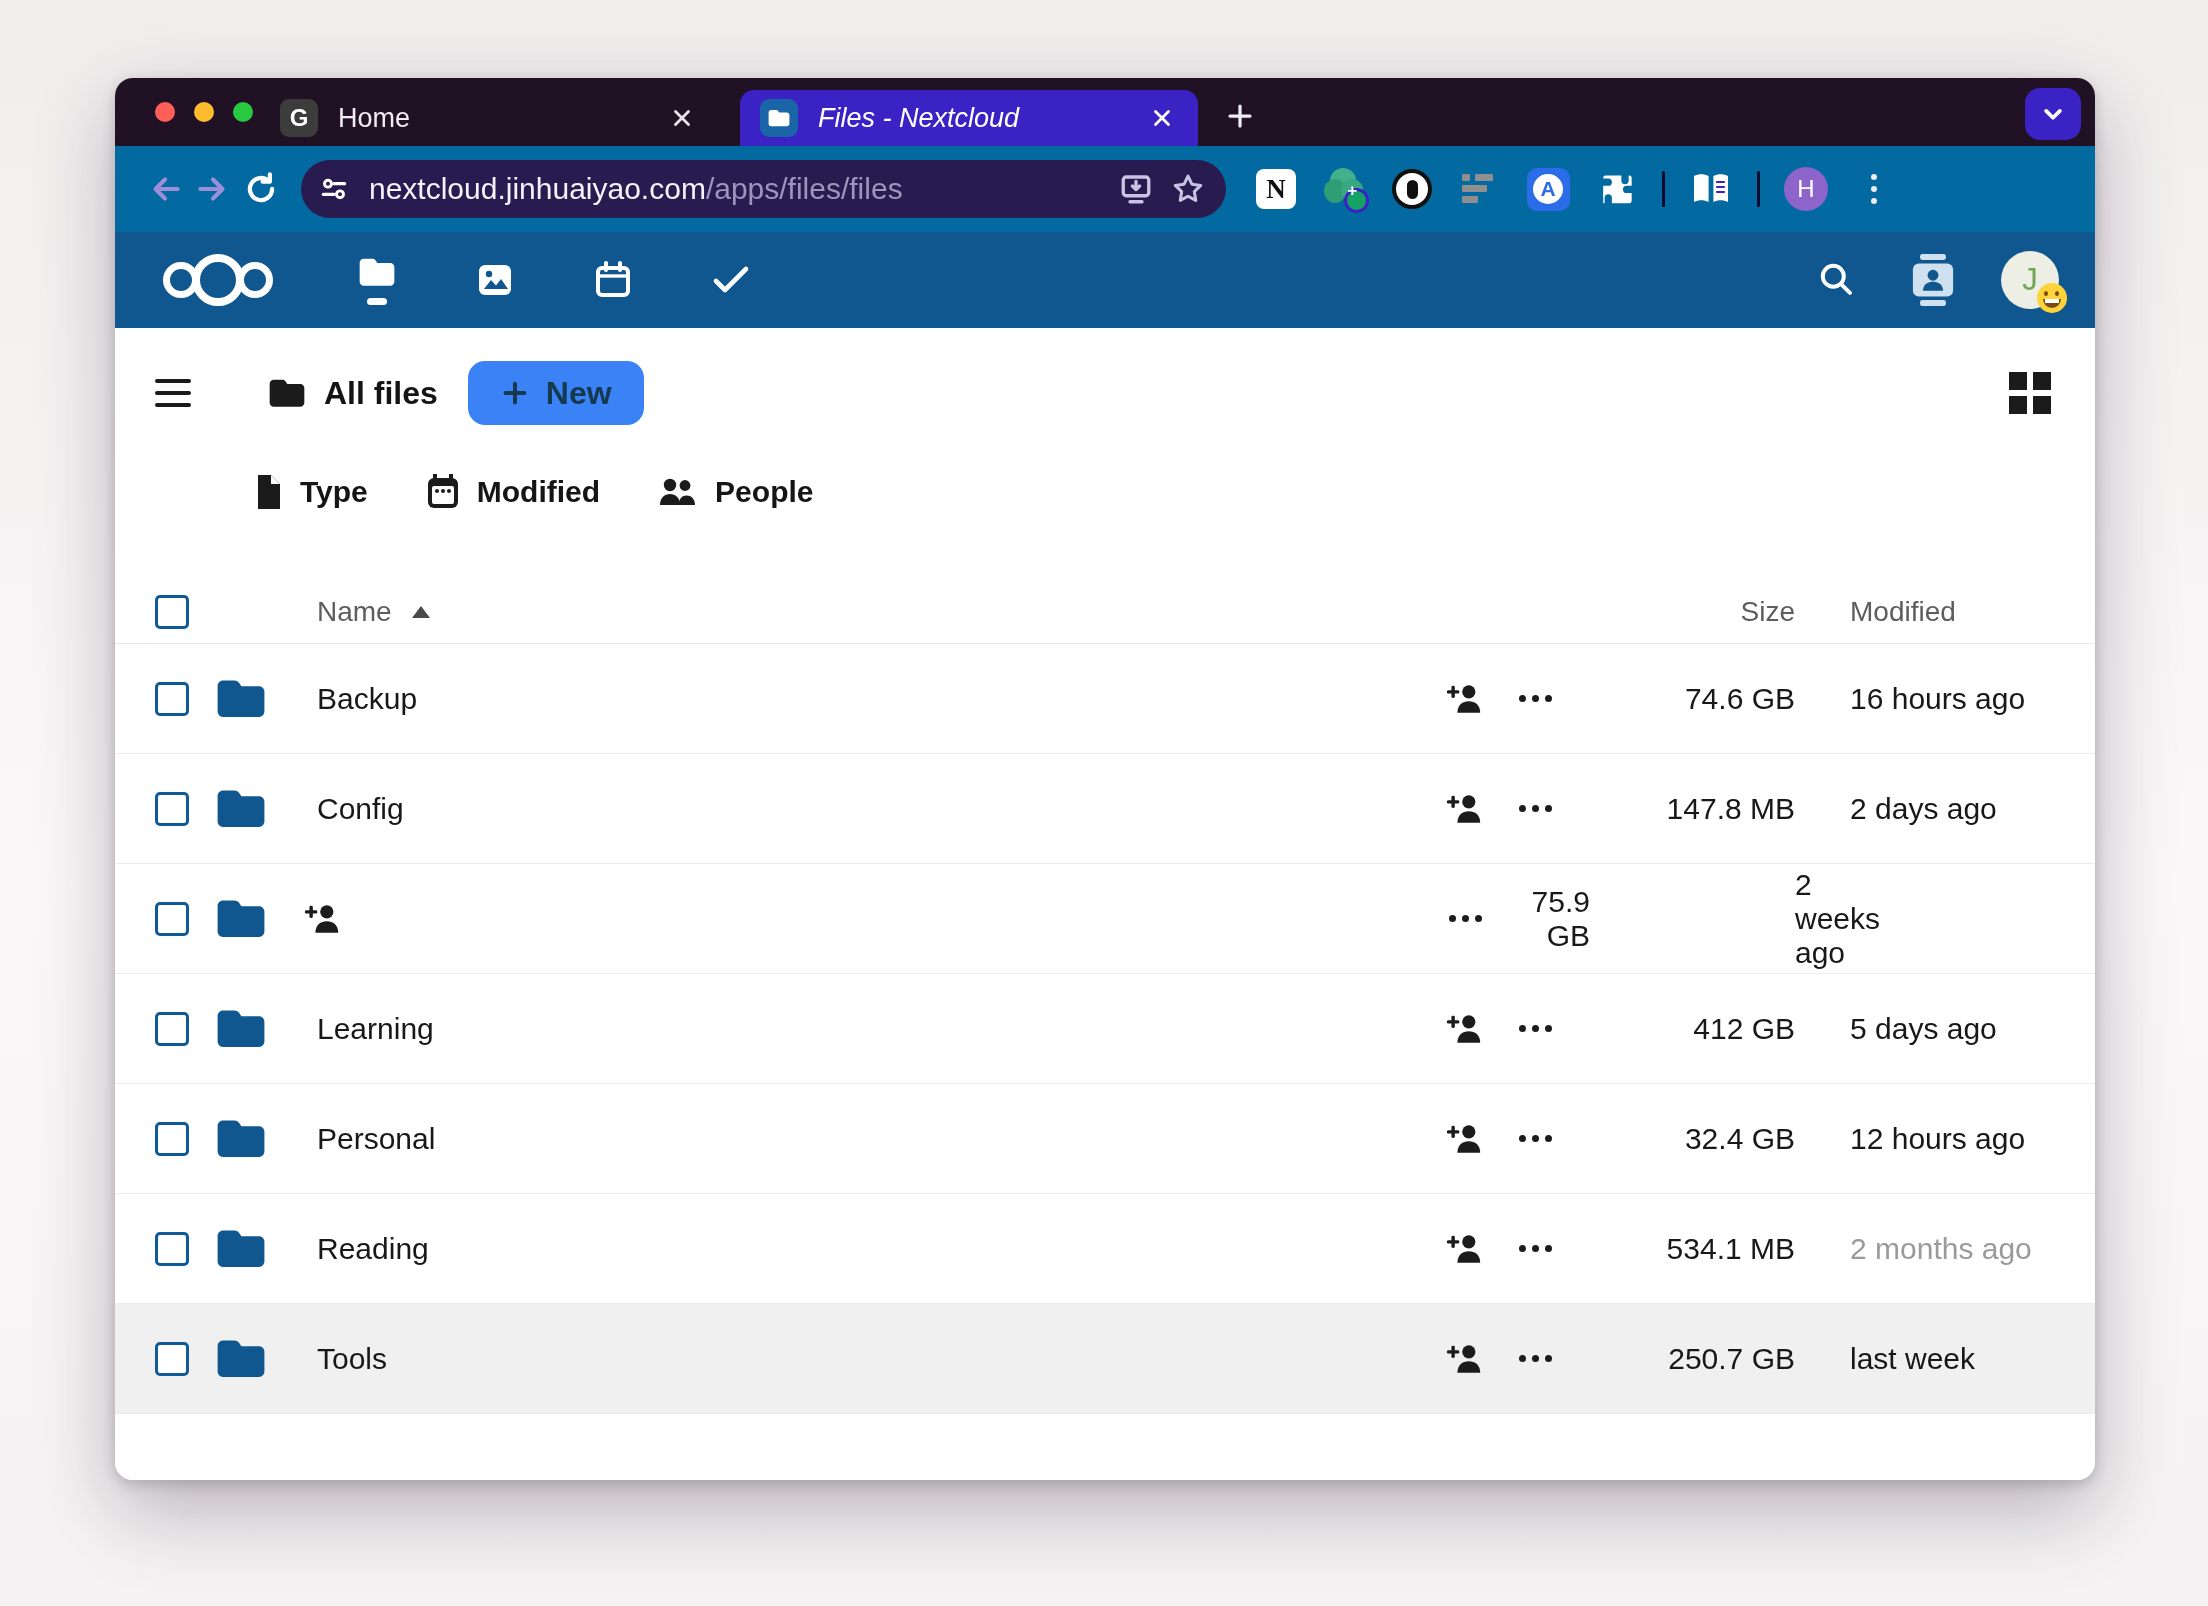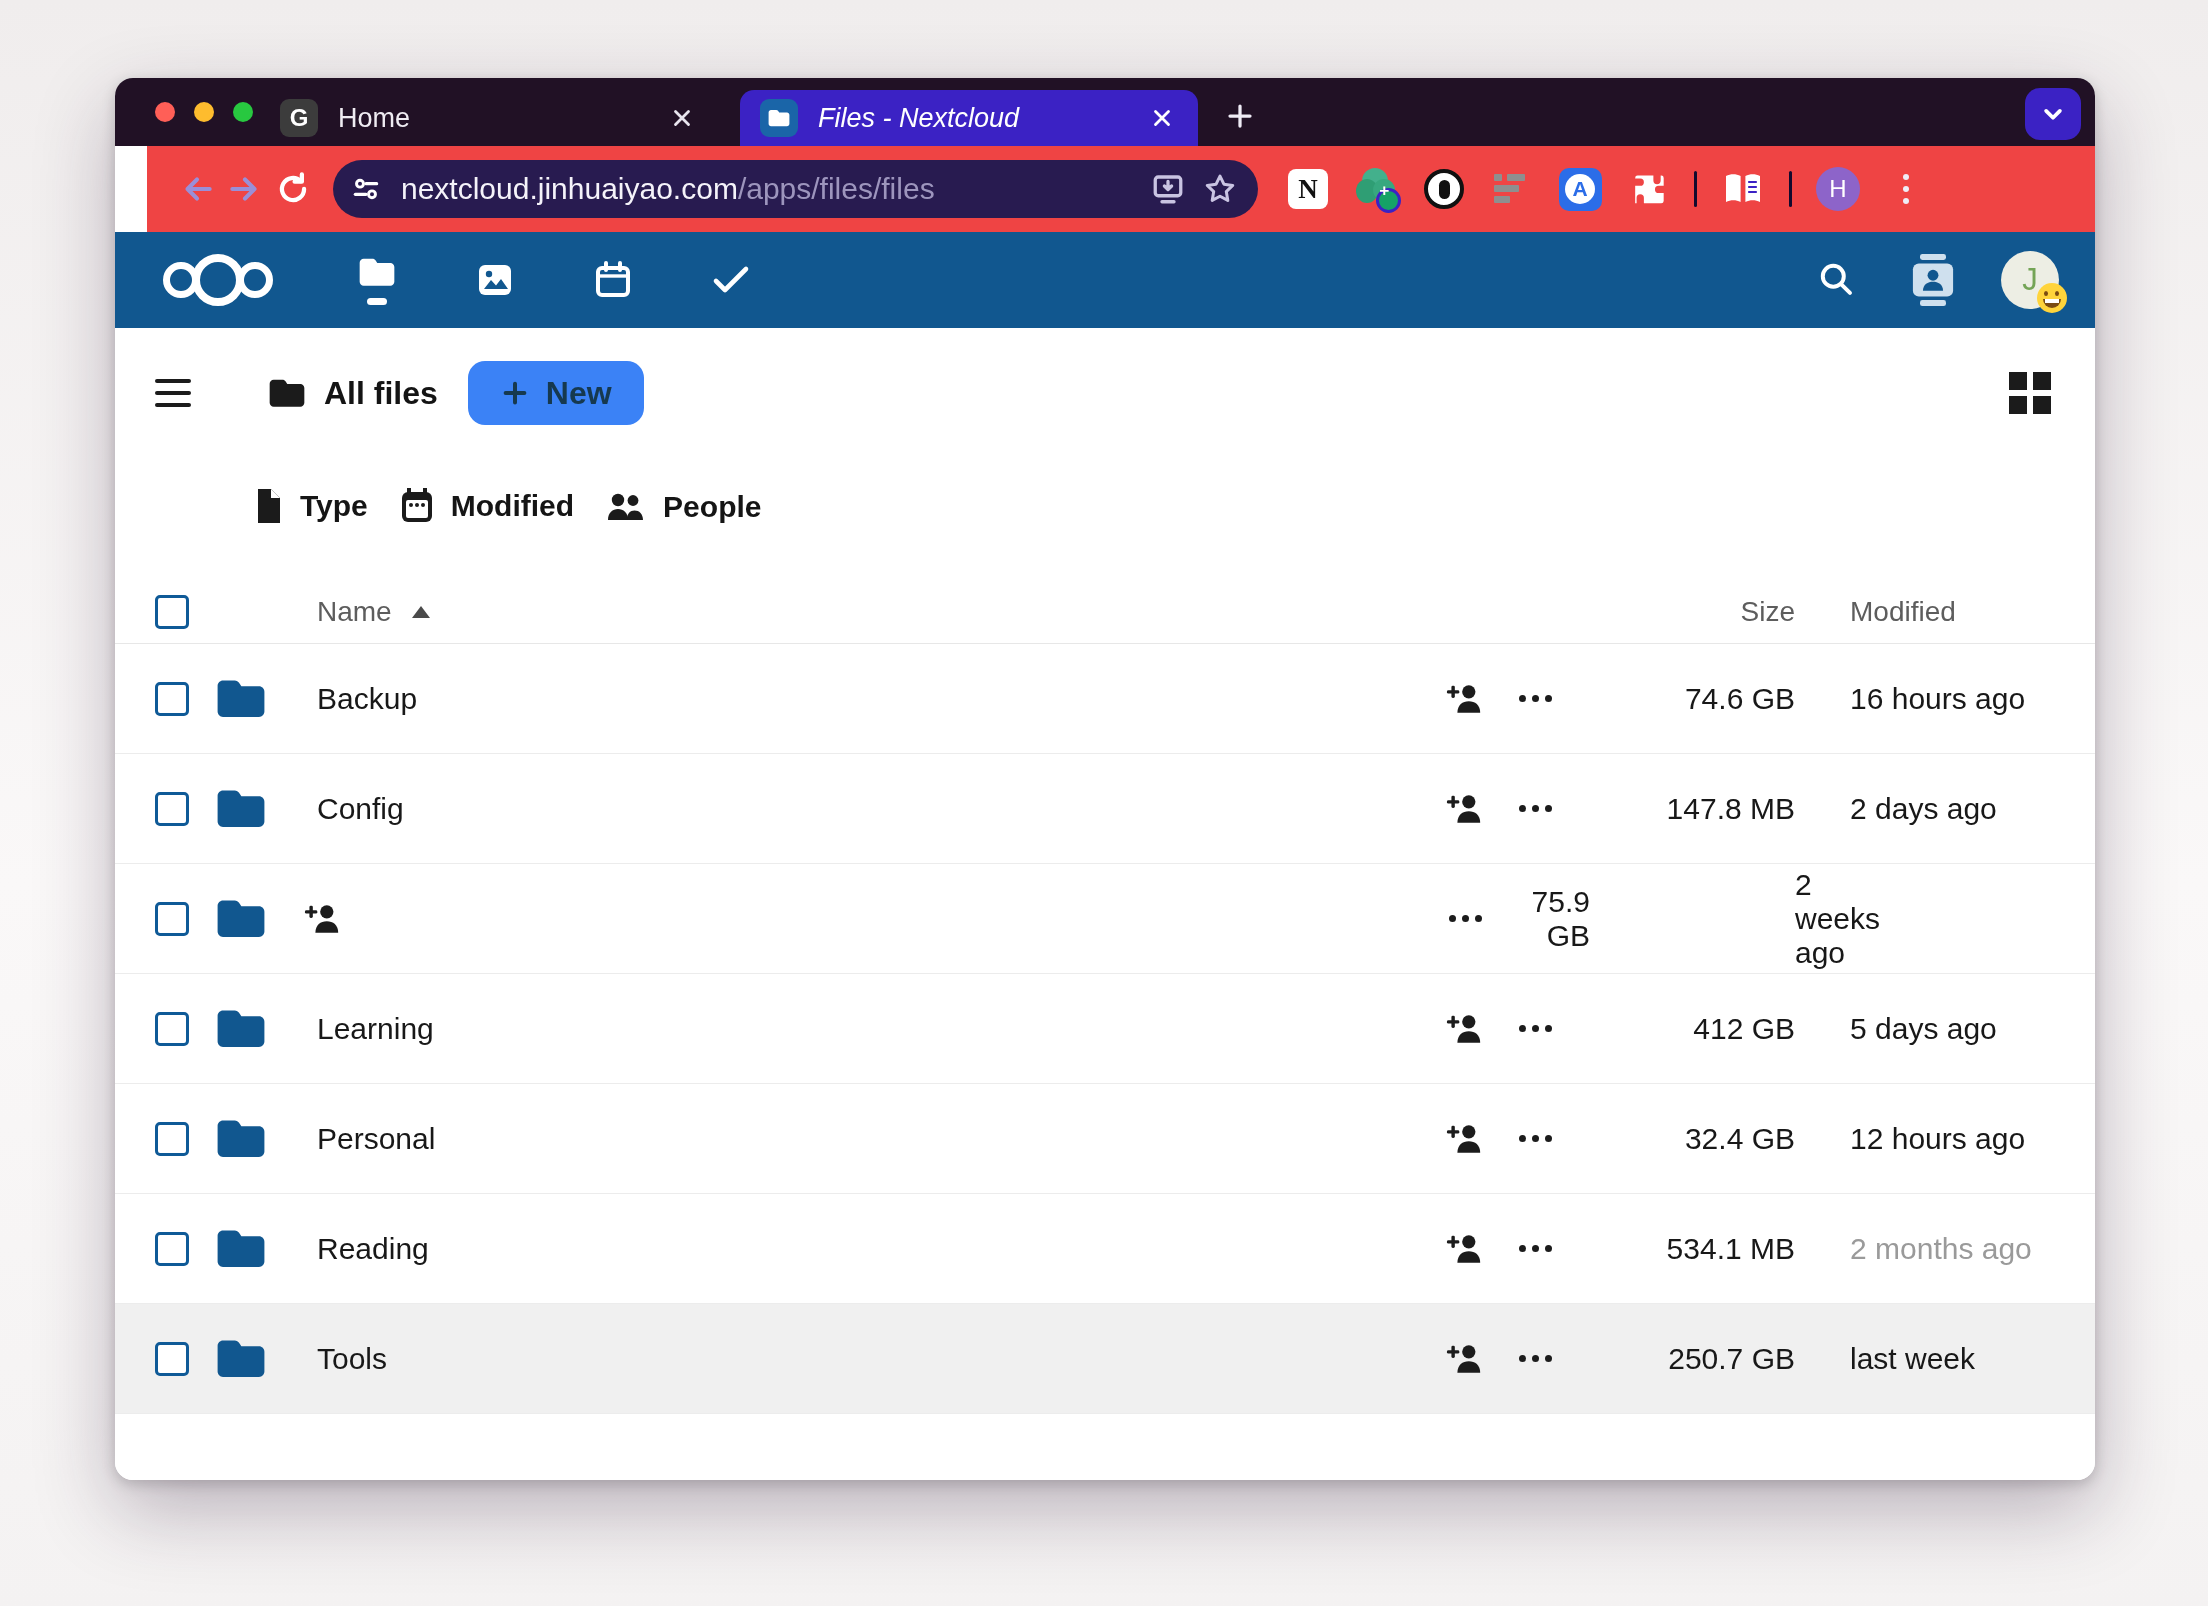--- a/index.html
+++ b/index.html
@@ -24,21 +24,21 @@
   .tab.inactive{margin-left:145px;color:#efecf2;}
   .tab.active{background:#3b22c4;border-radius:14px 14px 0 0;color:#fff;margin-left:22px;font-style:italic;}
   .favicon{width:38px;height:38px;border-radius:9px;display:flex;align-items:center;justify-content:center;flex:none;}
   .favicon.gray{background:#3c3c3c;color:#fff;font-weight:bold;font-size:24px;}
   .favicon.bluefolder{background:#1a65a8;}
   .tab-title{font-size:27px;margin-left:20px;flex:1;white-space:nowrap;overflow:hidden;}
   .tab-close{width:36px;height:36px;display:flex;align-items:center;justify-content:center;border-radius:8px;flex:none;}
   .newtab-btn{width:52px;height:52px;margin:0 0 4px 16px;display:flex;align-items:center;justify-content:center;border-radius:10px;flex:none;}
   .tabsearch-btn{position:absolute;right:14px;top:10px;width:56px;height:52px;background:#3b22c4;border-radius:15px;display:flex;align-items:center;justify-content:center;}
   
-  .btoolbar{height:86px;background:#ef4444;display:flex;align-items:center;padding:0 26px;flex:none;margin-left:32px;}
+  .btoolbar{height:86px;background:#0369a1;display:flex;align-items:center;padding:0 26px;flex:none;}
   .navbtn{width:48px;height:48px;display:flex;align-items:center;justify-content:center;border-radius:50%;flex:none;}
   .urlpill{height:58px;background:#281b50;border-radius:29px;display:flex;align-items:center;flex:1;max-width:925px;margin-left:16px;padding:0 16px 0 10px;box-sizing:border-box;}
   .siteinfo{width:46px;height:46px;border-radius:50%;display:flex;align-items:center;justify-content:center;flex:none;}
   .url{font-size:30px;margin-left:12px;white-space:nowrap;overflow:hidden;flex:1;}
   .url .host{color:#f5f3fa;}
   .url .path{color:#9d95bd;}
   .pill-ic{width:44px;height:44px;display:flex;align-items:center;justify-content:center;flex:none;margin-left:8px;}
   .extrow{display:flex;align-items:center;gap:24px;margin-left:28px;}
   .ext{width:44px;height:44px;display:flex;align-items:center;justify-content:center;flex:none;position:relative;}
   .notion{width:40px;height:40px;background:#fff;border-radius:8px;color:#111;font-family:"Liberation Serif",serif;font-weight:bold;font-size:27px;display:flex;align-items:center;justify-content:center;}
@@ -80,21 +80,21 @@
   .content{flex:1;background:#fff;display:flex;flex-direction:column;overflow:hidden;}
   .ctoolbar{display:flex;align-items:center;margin:26px 40px 0 40px;height:78px;flex:none;justify-content:flex-end;}
   .hamburger{width:44px;height:44px;display:flex;flex-direction:column;justify-content:center;gap:8px;}
   .hamburger i{width:36px;height:4px;background:#1b1b1b;border-radius:2px;display:block;}
   .crumb{display:flex;align-items:center;gap:17px;margin-left:68px;}
   .crumb-label{font-size:32px;font-weight:bold;color:#141414;}
   .newbtn{margin-left:30px;height:64px;border-radius:17px;background:#3b82f6;display:flex;align-items:center;padding:0 32px;gap:16px;border:none;}
   .newbtn span{font-size:32px;font-weight:bold;color:#16394f;}
   .gridbtn{margin-left:auto;width:50px;height:50px;display:grid;grid-template-columns:18px 18px;grid-template-rows:18px 18px;gap:6px;align-content:center;justify-content:center;}
   .gridbtn i{background:#1b1b1b;display:block;}
-  .filters{display:flex;align-items:flex-end;gap:32px;margin:28px 40px 0 140px;height:64px;flex:none;}
+  .filters{display:flex;align-items:center;gap:58px;margin:28px 40px 0 140px;height:64px;flex:none;}
   .chip{display:flex;align-items:center;gap:17px;}
   .chip span{font-size:30px;font-weight:bold;color:#151515;}
   
   .tgrid{display:grid;grid-template-columns:34px 104px 1fr 70px 85px 205px 55px 205px;align-items:center;padding:0 40px;box-sizing:border-box;}
   .thead{height:64px;margin-top:56px;color:#5d5d5d;font-size:28px;flex:none;border-bottom:1px solid #e7e7e7;}
   .thead .namecell{display:flex;align-items:center;gap:20px;padding-left:24px;}
   .caret-up{width:0;height:0;border-left:9px solid transparent;border-right:9px solid transparent;border-bottom:12px solid #4a4a4a;}
   .sizehead{text-align:right;}
   .rows{flex:1;overflow:hidden;}
   .frow{height:110px;border-bottom:1px solid #ececec;font-size:30px;color:#181818;}

